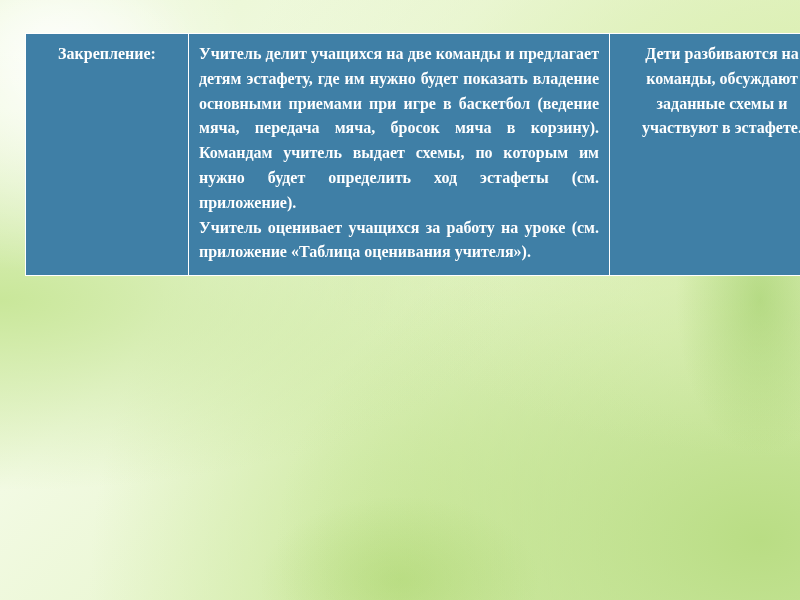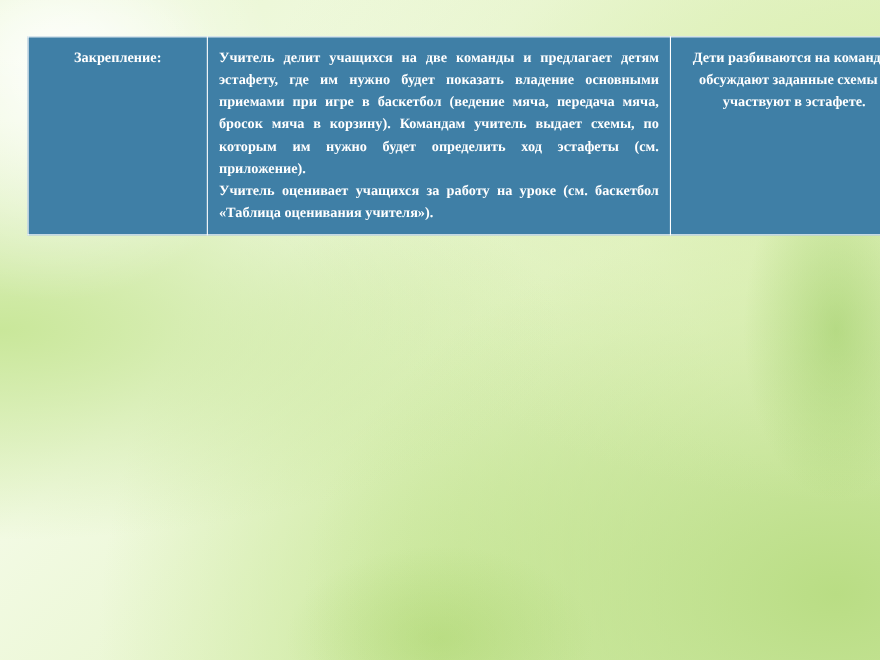--- a/index.html
+++ b/index.html
@@ -50,21 +50,21 @@
     border-collapse: collapse;
     width: 750px;
     table-layout: fixed;
     background: #3f7fa6;
   }
   table.content-table td {
     border: 1px solid #ffffff;
     vertical-align: top;
     color: #ffffff;
     font-weight: bold;
-    font-size: 13px;
+    font-size: 16px;
     line-height: 1.55;
     padding: 8px 10px 10px 10px;
   }
   td.col-label {
     width: 142px;
     text-align: center;
   }
   td.col-main {
     width: 400px;
     text-align: justify;
@@ -92,21 +92,21 @@
 
 <div class="table-wrap">
   <table class="content-table">
     <tbody>
       <tr>
         <td class="col-label">
           <span class="label-text">Закрепление:</span>
         </td>
         <td class="col-main">
           <p class="para">Учитель делит учащихся на две команды и предлагает детям эстафету, где им нужно будет показать владение основными приемами при игре в баскетбол (ведение мяча, передача мяча, бросок мяча в корзину). Командам учитель выдает схемы, по которым им нужно будет определить ход эстафеты (см. приложение).</p>
-          <p class="para">Учитель оценивает учащихся за работу на уроке (см. баскетбол «Таблица оценивания учителя»).</p>
+          <p class="para">Учитель оценивает учащихся за работу на уроке (см. приложение «Таблица оценивания учителя»).</p>
         </td>
         <td class="col-right">
           <p class="para">Дети разбиваются на команды, обсуждают заданные схемы и участвуют в эстафете.</p>
         </td>
       </tr>
     </tbody>
   </table>
 </div>
 
 </body></html>

